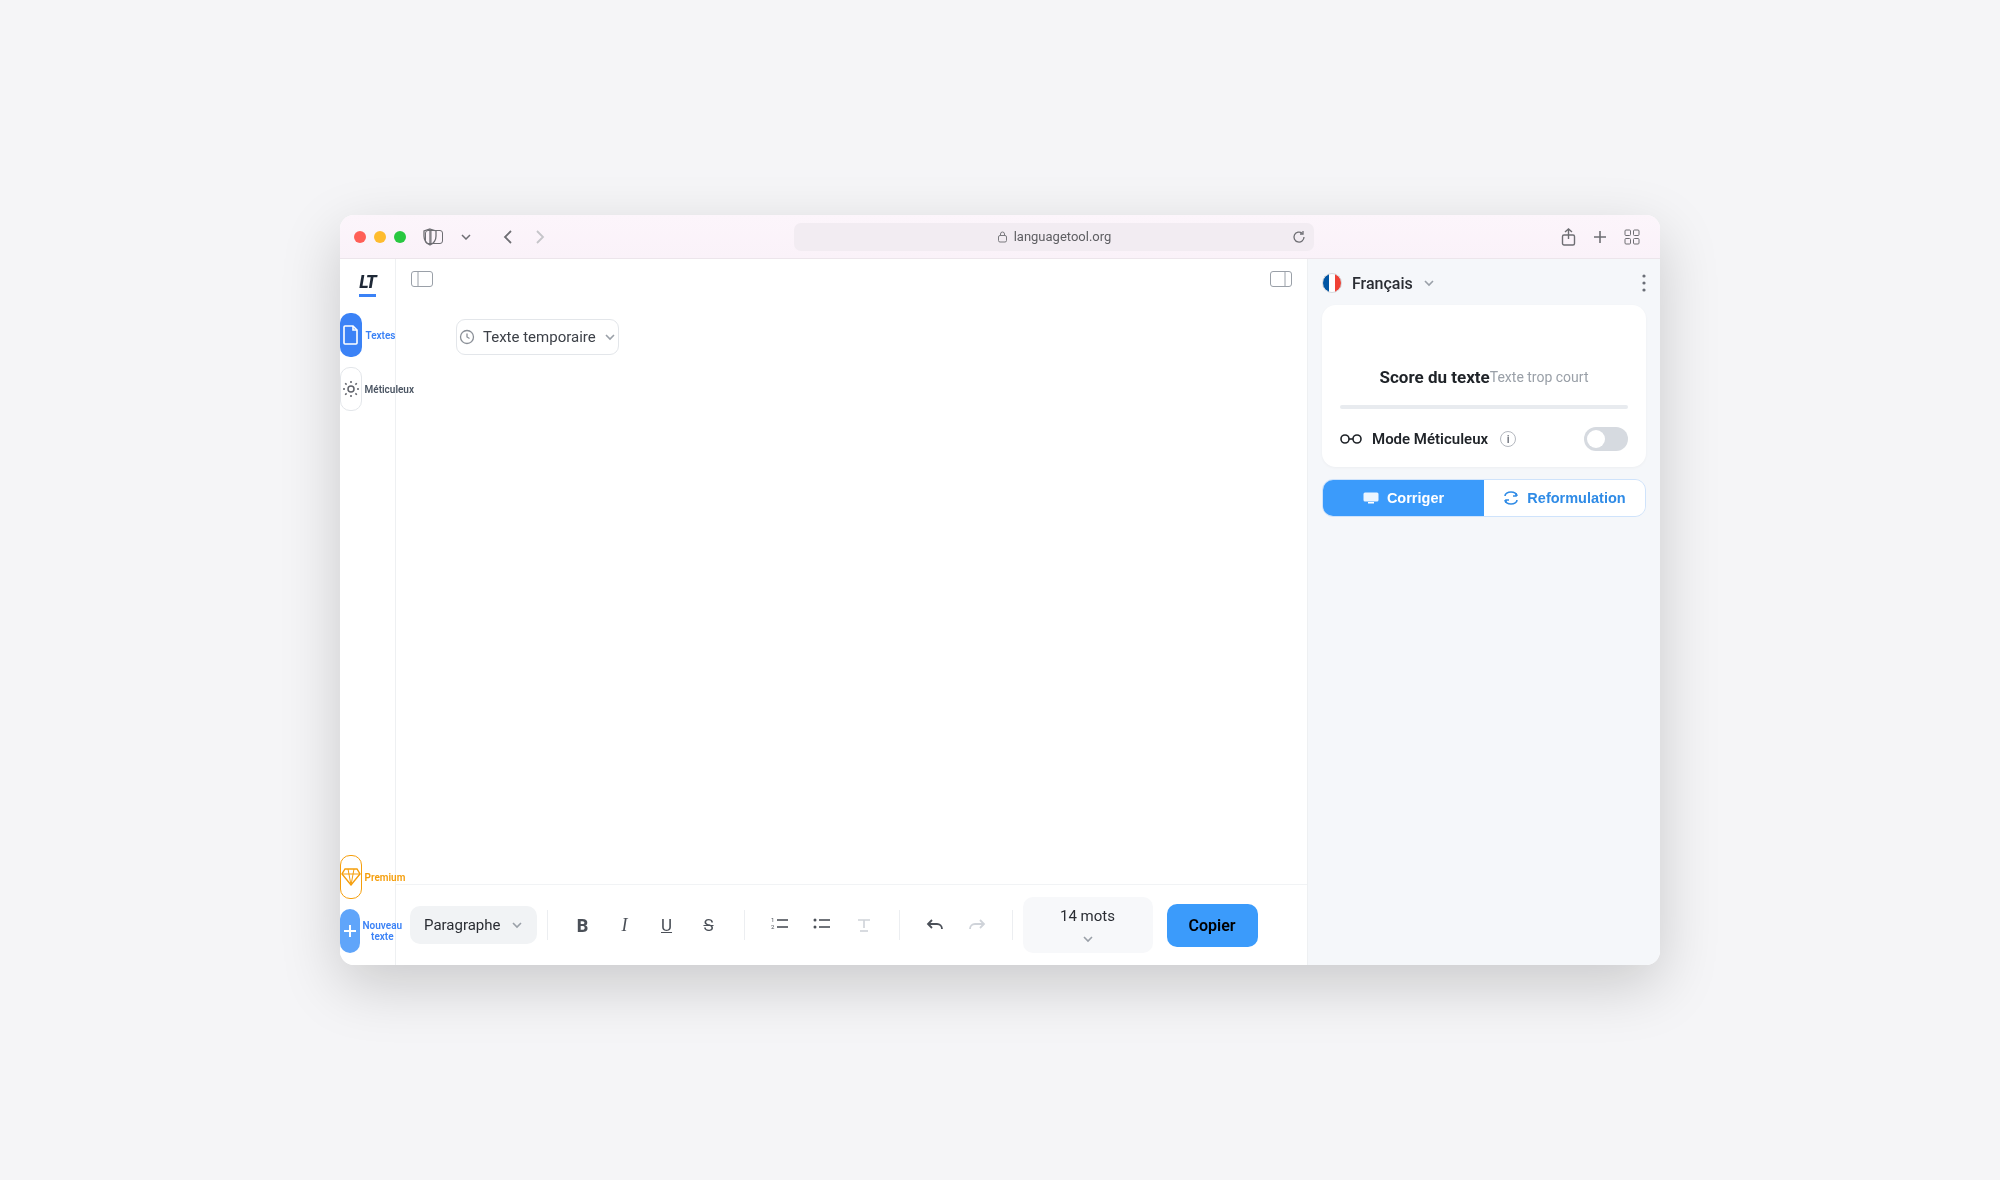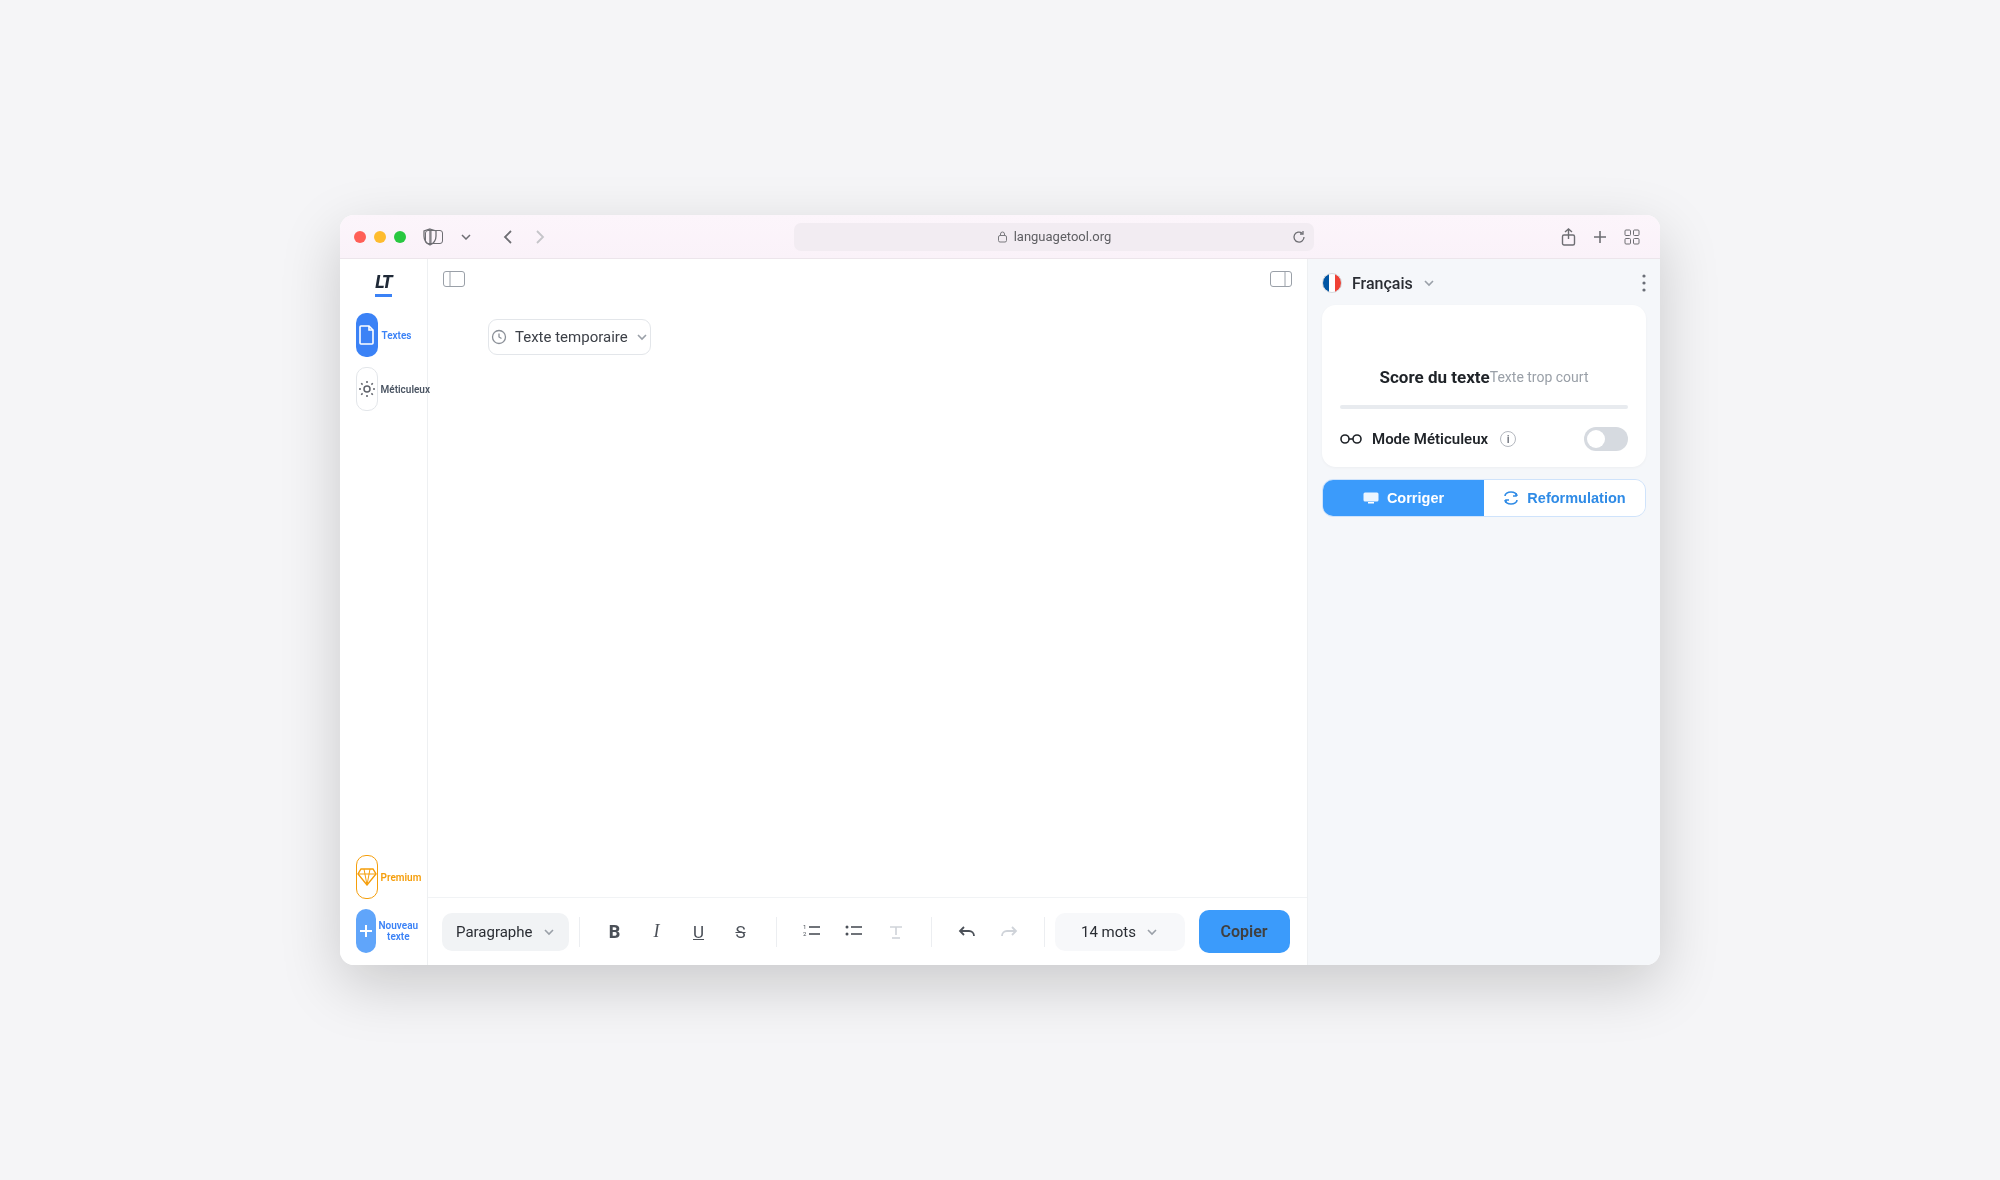--- a/index.html
+++ b/index.html
@@ -52,21 +52,21 @@
       color: #5e5e62;
       font-size: 13px;
       margin: 0 auto;
       position: relative;
     }
     .addr .reload { position: absolute; right: 8px; color: #6e6e73; }
     
     .content { flex: 1; display: flex; min-height: 0; }
     
     .leftbar {
-      width: 88px;
+      width: 56px;
       border-right: 1px solid #eef0f2;
       display: flex;
       flex-direction: column;
       align-items: center;
       padding: 12px 0;
       gap: 10px;
       background: #ffffff;
     }
     .logo { font-weight: 800; font-style: italic; font-size: 18px; color: #1f2937; text-align: center; margin-bottom: 6px; border-bottom: 3px solid #3b82f6; padding-bottom: 2px; letter-spacing: -1px;}
     .nav-item { display: flex; flex-direction: row; align-items: center; gap: 3px; cursor: pointer; width: 56px; }
@@ -106,21 +106,21 @@
       padding: 12px 14px; border-top: 1px solid #f1f3f5;
     }
     .select-pill {
       background: #f1f3f5; border-radius: 10px; padding: 10px 14px;
       display: inline-flex; align-items: center; gap: 10px; font-size: 15px; color: #2a2d33; cursor:pointer;
     }
     .fmt-group { display: flex; align-items: center; gap: 8px; padding: 0 8px;}
     .fmt-btn { width: 34px; height: 34px; display:inline-flex; align-items:center; justify-content:center; color:#4b5058; cursor:pointer; border-radius:6px;}
     .fmt-btn.disabled { color:#cfd3d9; cursor:default;}
     .vdiv { width:1px; height:30px; background:#eceef1; }
-    .copy-btn { background:#3b9bfb; color:#404040; font-weight:600; font-size:16px; padding: 12px 22px; border-radius:10px; cursor:pointer; margin-left:4px;}
+    .copy-btn { background:#3b9bfb; color:#000000; font-weight:600; font-size:16px; padding: 12px 22px; border-radius:10px; cursor:pointer; margin-left:4px;}
     
     .rightpanel {
       width: 352px; background: #f5f7fa; display:flex; flex-direction: column;
       padding: 14px; gap: 12px;
     }
     .rp-header { display:flex; align-items:center; justify-content: space-between; text-align: right;}
     .lang-select { display:flex; align-items:center; gap:10px; cursor:pointer;}
     .flag { width:20px; height:20px; border-radius:50%; background: linear-gradient(to right,#0055a4 33%, #fff 33% 66%, #ef4135 66%); border:1px solid #d6d9dd;}
     .lang-label { font-size:16px; color:#2a2d33; font-weight:500;}
     .kebab { color:#6a6e77; cursor:pointer;}
@@ -367,21 +367,21 @@
               </svg>
           </span>
           <span class="fmt-btn disabled">
             <svg width="18" height="16" viewBox="0 0 18 16">
                 <path d="M12 3l4 4-4 4" fill="none" stroke="currentColor" stroke-width="1.8"></path>
                 <path d="M16 7H7a5 5 0 00-5 5" fill="none" stroke="currentColor" stroke-width="1.8"></path>
               </svg>
           </span>
         </div>
         <div class="vdiv"></div>
-        <div class="select-pill" style="background:#f7f8fa; min-width:130px; justify-content:center;">
+        <div class="select-pill" style="background:#f7f8fa; min-width:130px; justify-content:flex-start;flex-direction:column;">
           <span>14 mots</span>
           <span class="chev">
               <svg width="12" height="8" viewBox="0 0 12 8">
                 <path d="M2 2l4 4 4-4" fill="none" stroke="currentColor" stroke-width="1.6"></path>
               </svg>
             </span>
         </div>
         <div class="copy-btn"><span>Copier</span></div>
       </div>
     </div>

